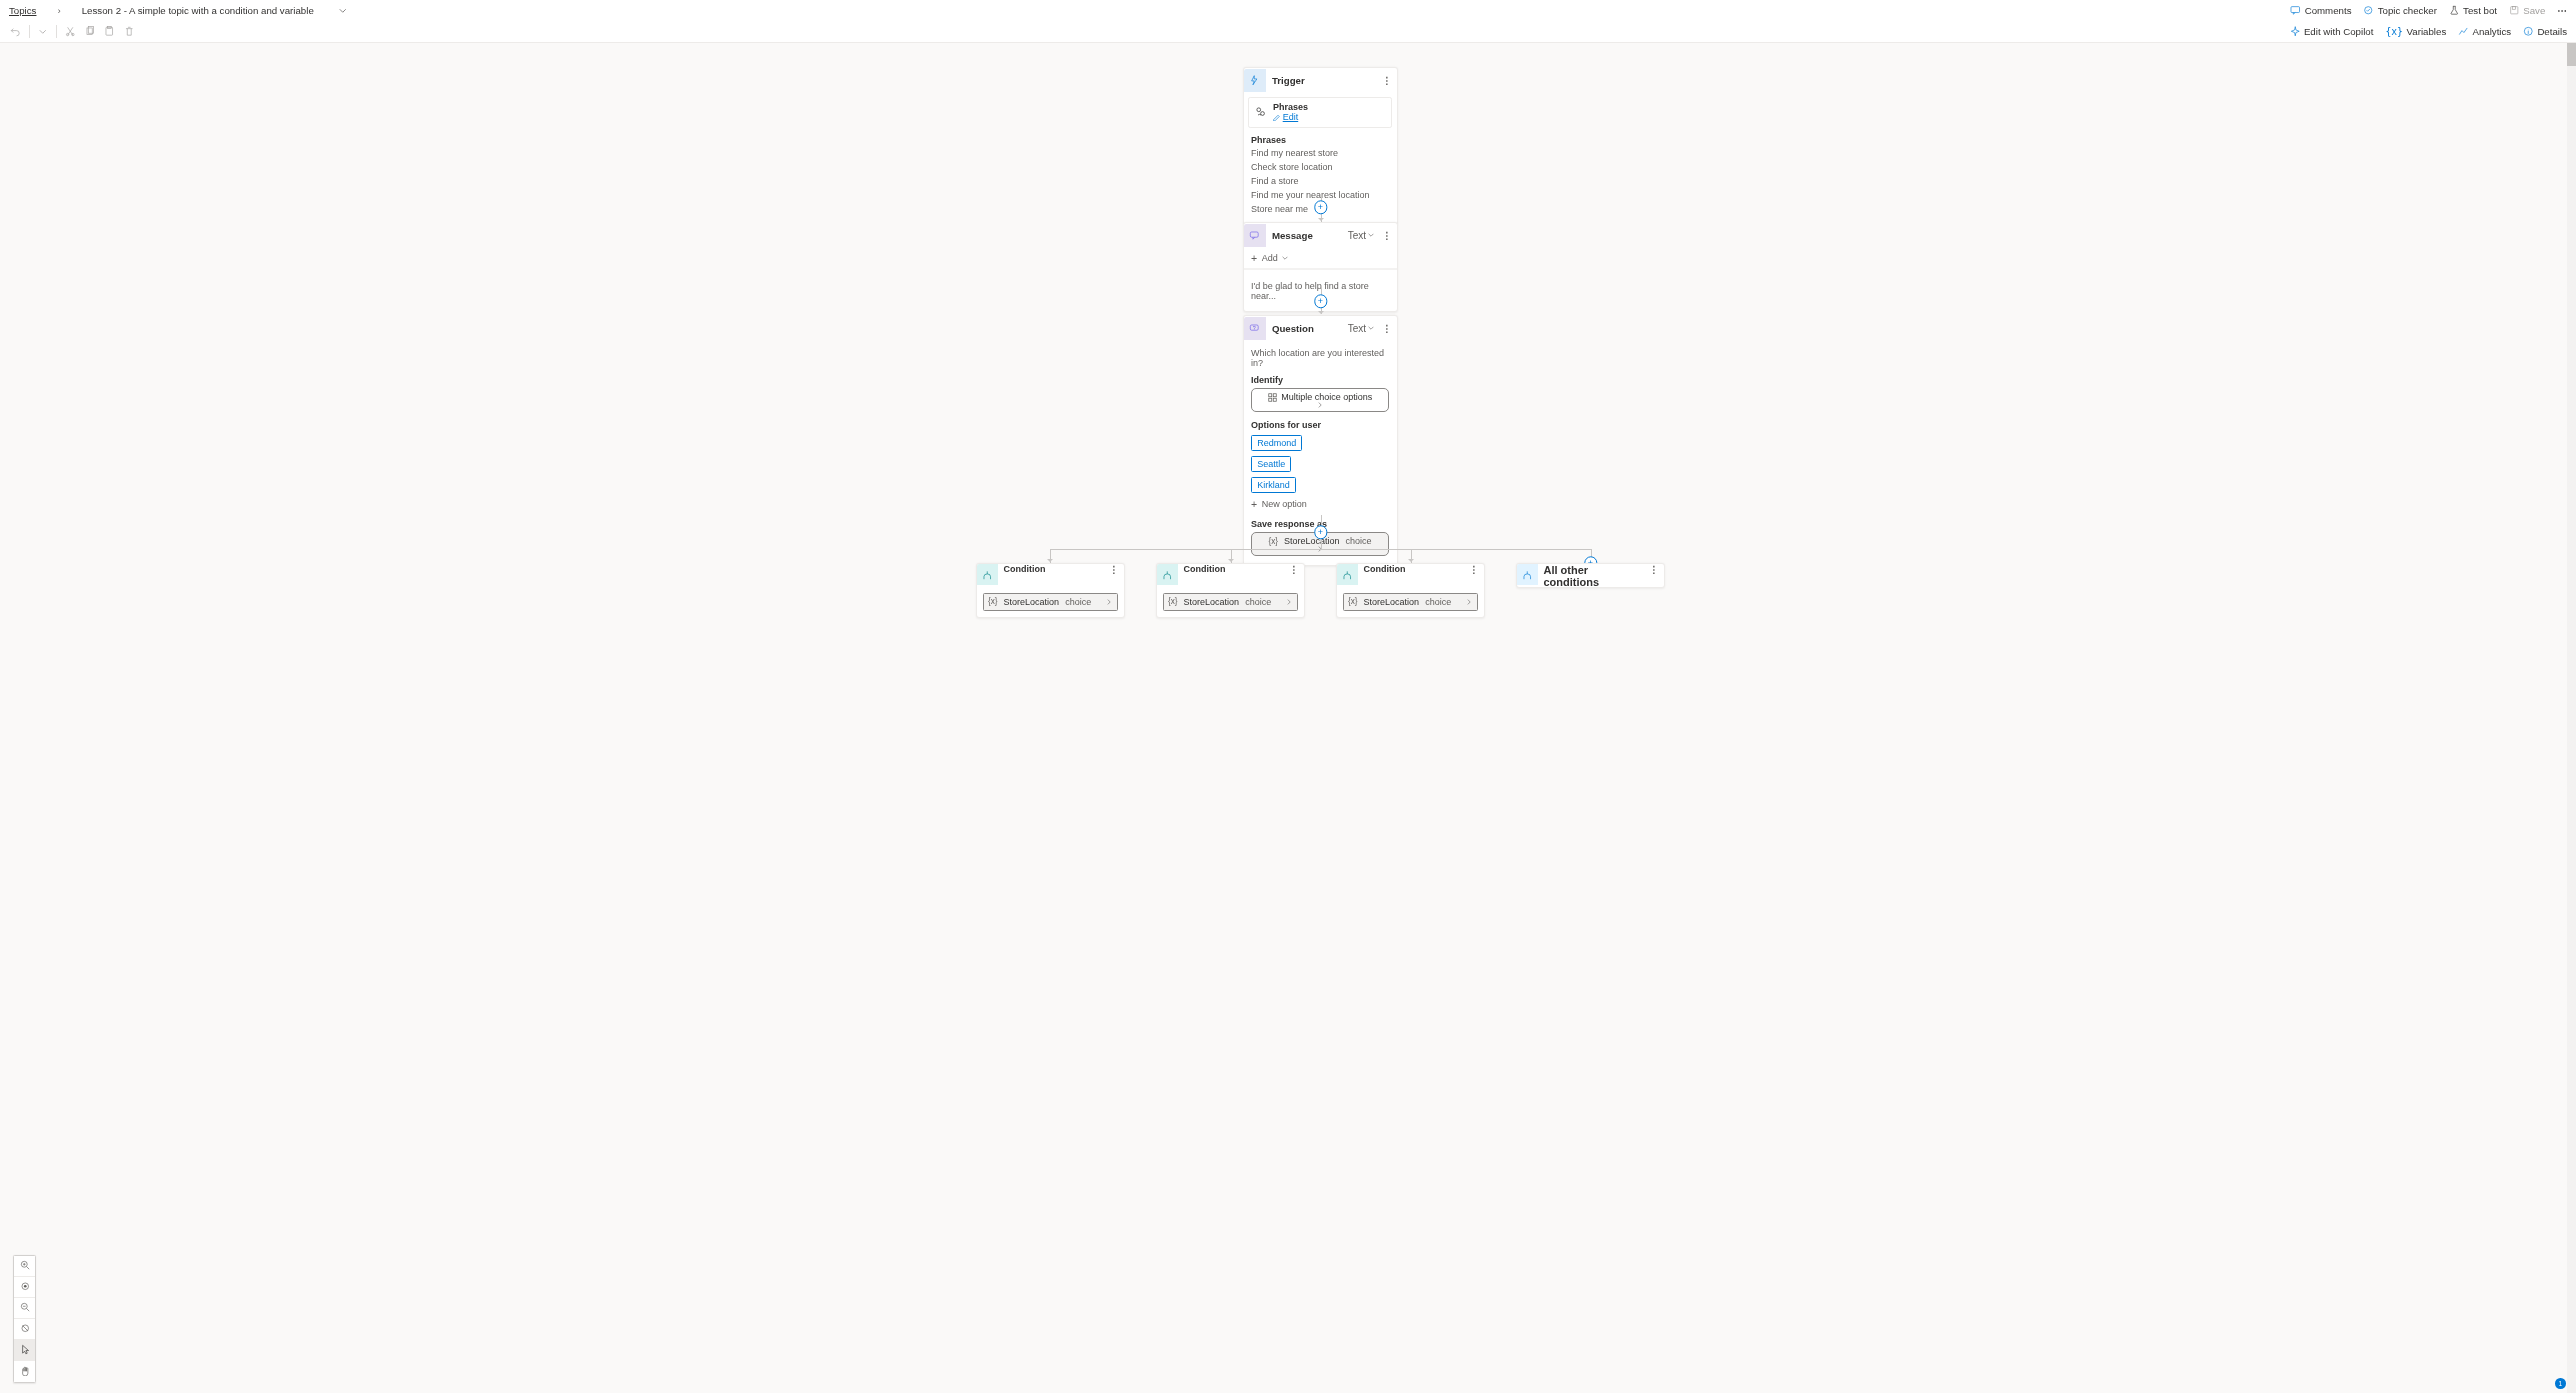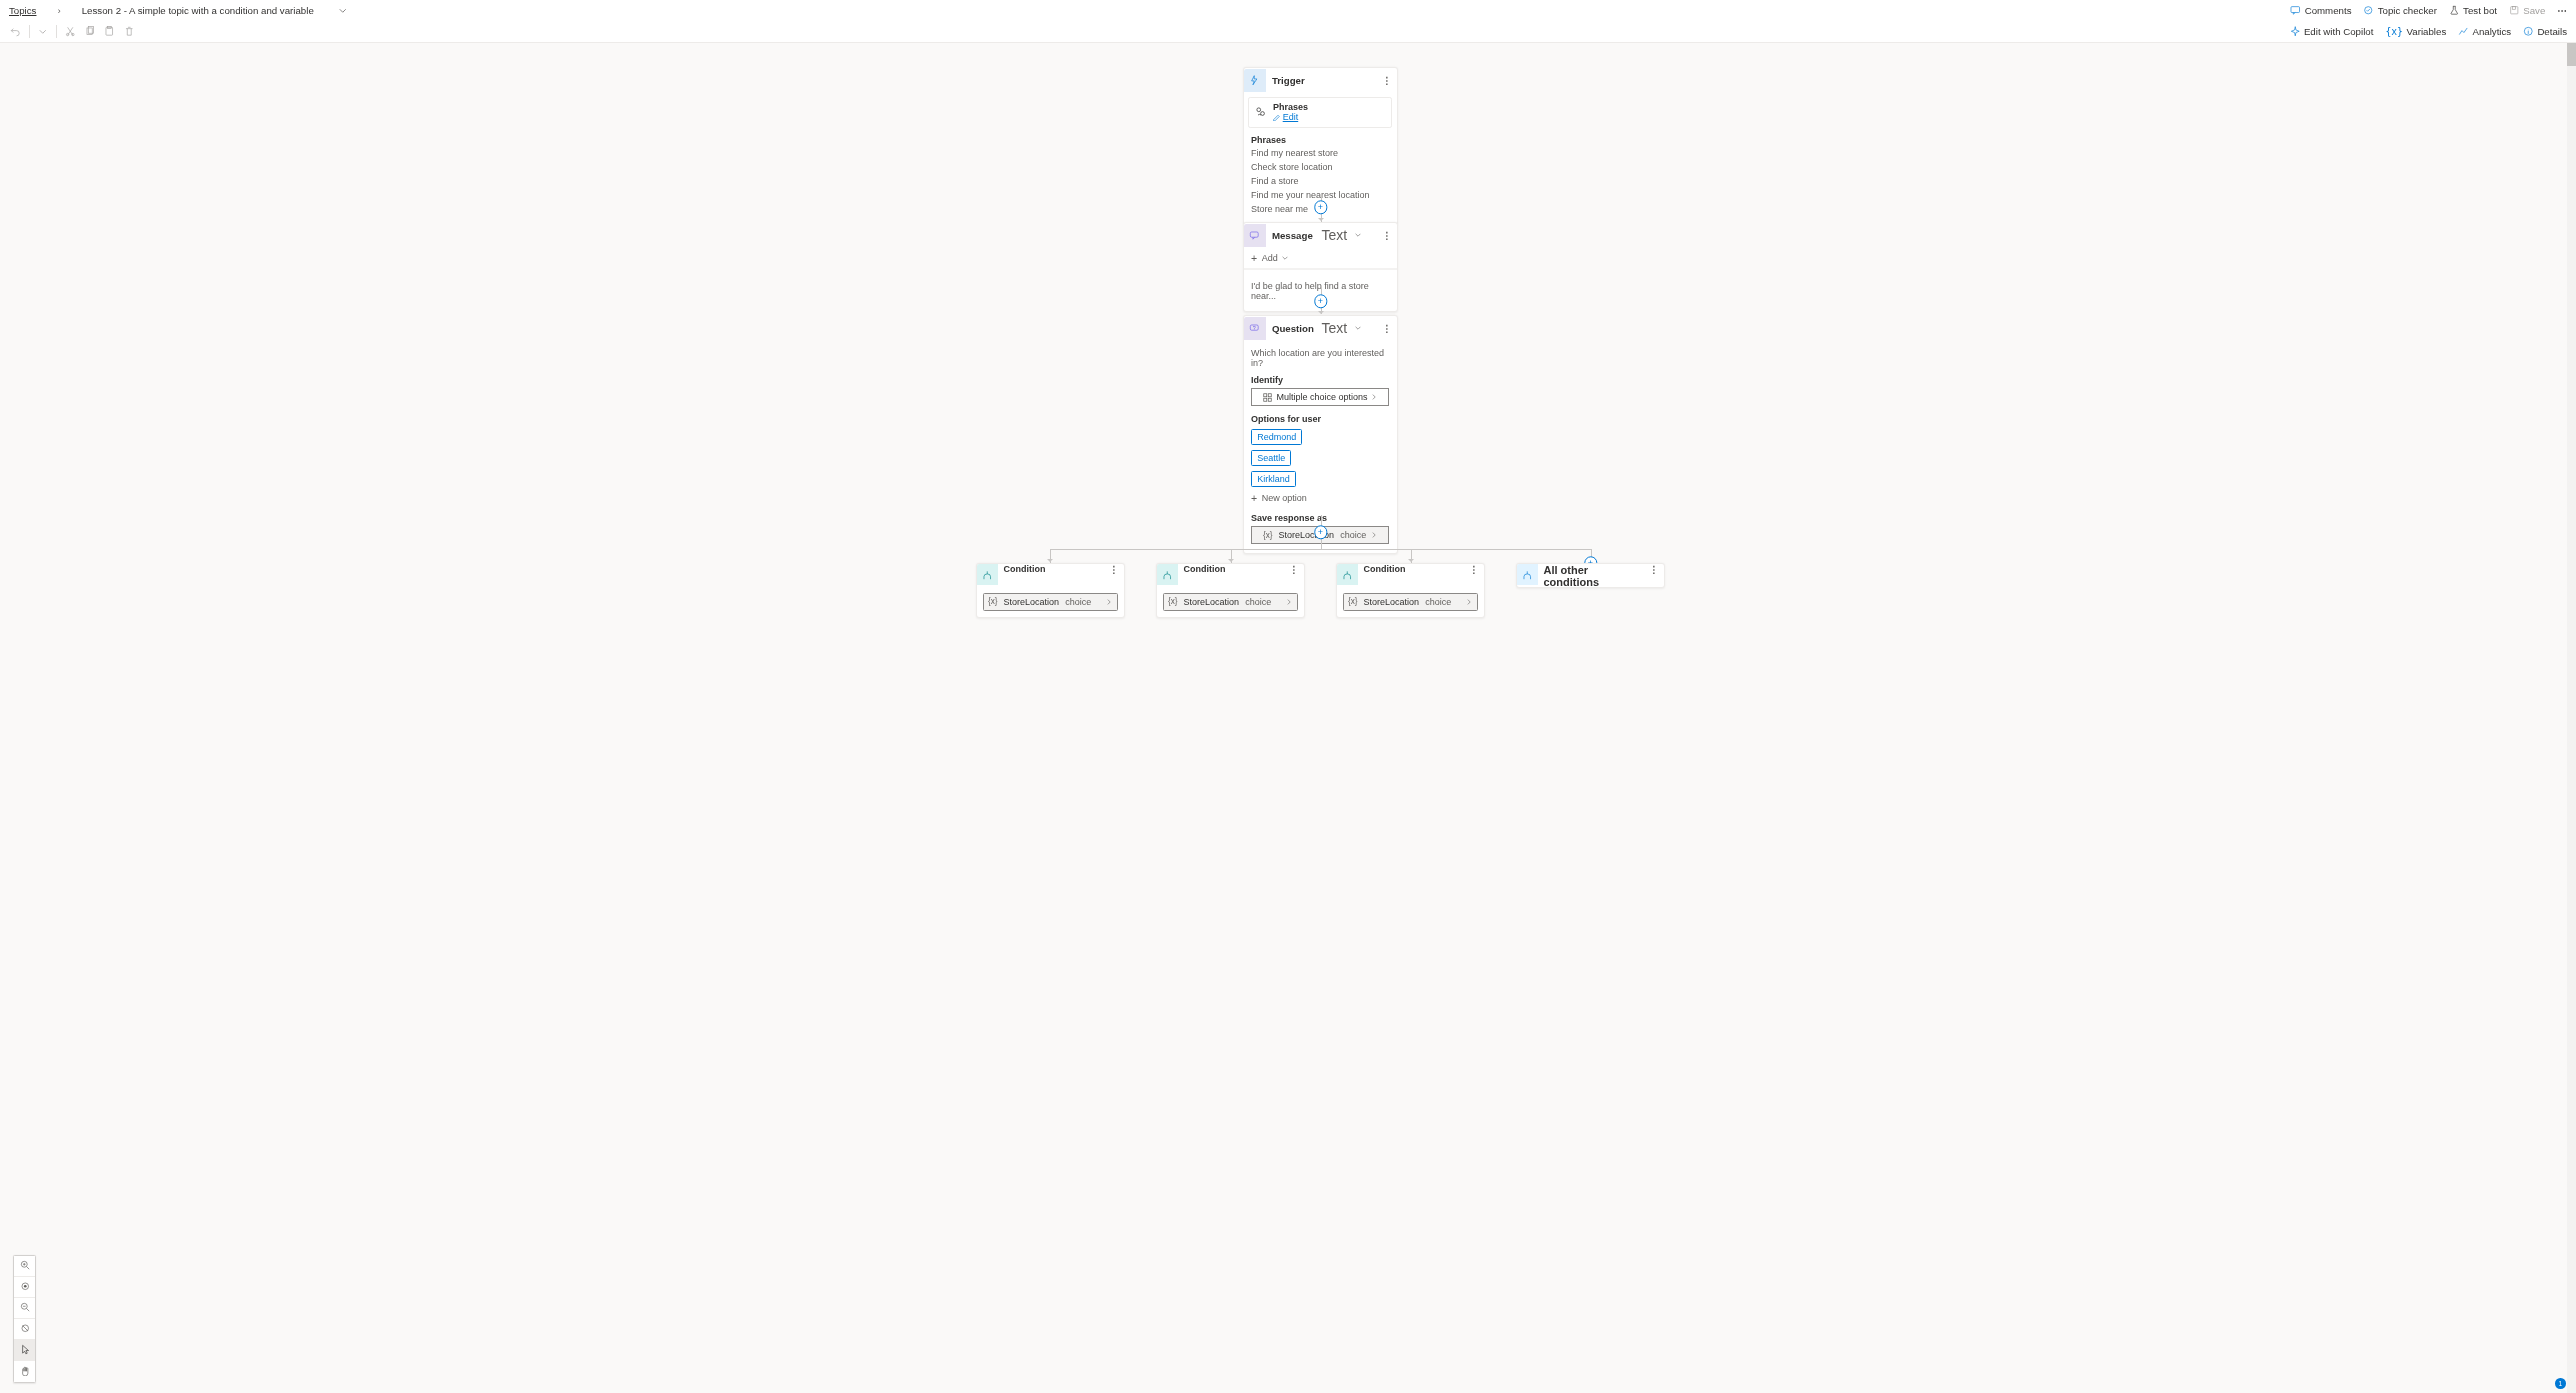--- a/index.html
+++ b/index.html
@@ -34,38 +34,38 @@
 
   
   .node { position: absolute; width: 155px; background: #fff; border: 0.7px solid #edebe9; border-radius: 3px; box-shadow: 0 0.7px 2.2px rgba(0,0,0,0.06); }
   .node-header { display: flex; align-items: center; height: 24px; }
   .iconbox { width: 22.4px; height: 22.4px; display:flex; align-items:center; justify-content:center; border-radius: 2.2px 0 0 0; font-size: 9.7px; }
   .iconbox.blue { background: #deecf9; color: #0078d4; }
   .iconbox.purple { background: #e6e1f1; color: #7160e8; }
   .iconbox.teal { background: #d9f3f2; color: #038387; }
   .iconbox.grey { background: #f3f2f1; color: #605e5c; }
   .node-title { font-weight: 600; flex: 1; padding-left: 6px; font-size: 9.7px; }
-  .text-chip { color: #605e5c; font-size: 14px; margin-right: 16px; display:flex; align-items:center; gap:8px;}
+  .text-chip { color: #605e5c; font-size: 10px; margin-right: 3px; display:flex; align-items:center; gap:2px;}
   .node-menu { width: 19.4px; text-align: center; color: #605e5c; cursor: pointer; font-weight: bold; }
 
   .panel-sub { border: 0.7px solid #edebe9; margin: 4.5px; padding: 4.5px 6px; border-radius: 2.2px; }
   .panel-sub .subhead { display: flex; align-items: center; gap: 6px; }
   .panel-sub .subtitle { font-weight: 600; font-size: 9px;}
   .panel-sub .editlink { color: #0078d4; font-size: 9px; display:flex; align-items:center; gap:2.2px;}
   .panel-body { padding: 3px 7.5px 7.5px; }
   .panel-body .section-label { font-weight: 600; font-size: 9px; margin-bottom: 1.5px; }
   .panel-body .phrase-line { font-size: 9px; color: #605e5c; line-height: 1.55; }
 
   .add-row { display:flex; align-items:center; gap:4.5px; padding: 4.5px 7.5px; color:#605e5c; font-size: 9px; cursor:pointer; border-bottom: 0.7px solid #f3f2f1; }
   .msg-body { padding: 10.5px 7.5px; font-size: 9px; color: #605e5c; border-top: 0.7px solid #f3f2f1;}
 
   .q-body { padding: 7.5px 7.5px 9px; }
   .q-text { font-size: 9px; color: #605e5c; margin-bottom: 7.5px; }
   .label { font-weight: 600; font-size: 9px; margin-bottom: 3px; margin-top: 4.5px;}
-  .identify-btn, .var-btn { display:flex; align-items:center; justify-content:space-between; border: 0.7px solid #8a8886; border-radius: 0; padding: 3px 11px; font-size: 9px; background:#fff; cursor:pointer;}
+  .identify-btn, .var-btn { display:flex; align-items:center; justify-content:space-between; border: 0.7px solid #8a8886; border-radius: 5px; padding: 3px 11px; font-size: 9px; background:#fff; cursor:pointer;flex-direction:column;}
   .identify-btn .left-g { display:flex; align-items:center; gap:4.5px;}
   .option-chip { display:inline-block; border: 0.7px solid #0078d4; color:#0078d4; font-size: 9px; padding: 2.2px 5.2px; border-radius: 1.5px; margin: 2.2px 0;}
   .new-opt { display:flex; align-items:center; gap:4.5px; color:#605e5c; font-size:9px; margin-top:3px; cursor:pointer;}
   .var-btn { background: #f3f2f1; border: 0.7px solid #8a8886;}
   .var-btn .var-left { display:flex; align-items:center; gap:6px;}
   .var-pill { font-size: 9px; }
   .var-type { color:#605e5c; font-size: 9px;}
   .vx-icon { font-size: 8.2px; color:#605e5c;}
 
   

